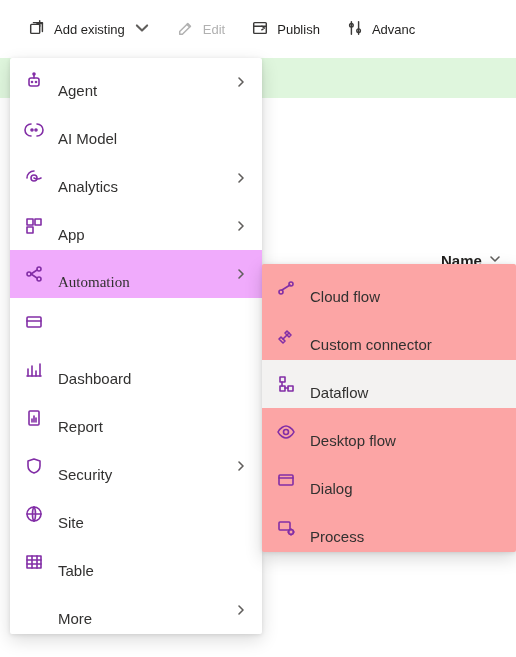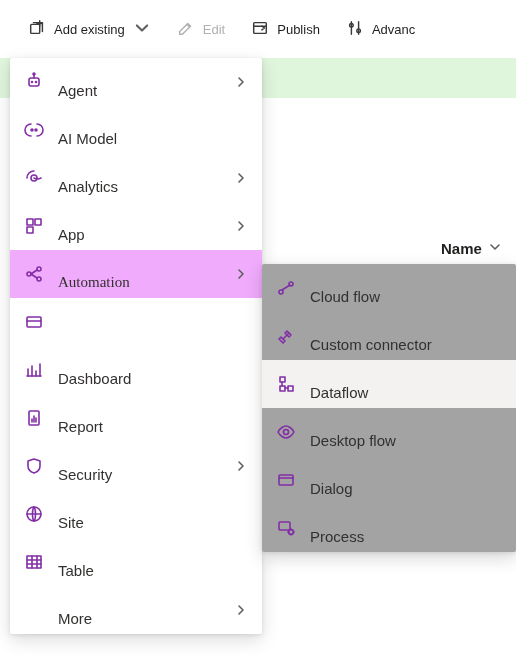--- a/index.html
+++ b/index.html
@@ -51,20 +51,21 @@
   }
 
   
   .col-header {
     position: absolute;
     top: 240px;
     right: 0;
     width: 75px;
     height: 40px;
     display: flex;
+    align-items: center;
     gap: 6px;
     font-weight: 600;
     color: #201f1e;
     z-index: 0;
   }
 
   
   .menu {
     position: absolute;
     top: 58px;
@@ -91,21 +92,21 @@
   .menu-item .mi-label { flex: 1; color: #323130; margin-top: 17px; }
   .menu-item .mi-chev { width: 14px; height: 14px; color: #605e5c; }
   .menu-item.more .mi-icon { visibility: hidden; }
 
   
   .submenu {
     position: absolute;
     top: 264px;
     left: 262px;
     width: 254px;
-    background: #a3a3a3;
+    background: #fca5a5;
     box-shadow: 0 6px 18px rgba(0,0,0,.16), 0 1px 4px rgba(0,0,0,.1);
     border-radius: 2px;
     z-index: 6;
   }
   .submenu .menu-item { height: 48px; }
   .submenu .menu-item.sel { background: #f3f2f1; }
 
   
   .pp { stroke: #822ea6; stroke-width: 1.6; fill: none; stroke-linecap: round; stroke-linejoin: round; }
   .gg { stroke: #605e5c; stroke-width: 1.6; fill: none; stroke-linecap: round; stroke-linejoin: round; }

